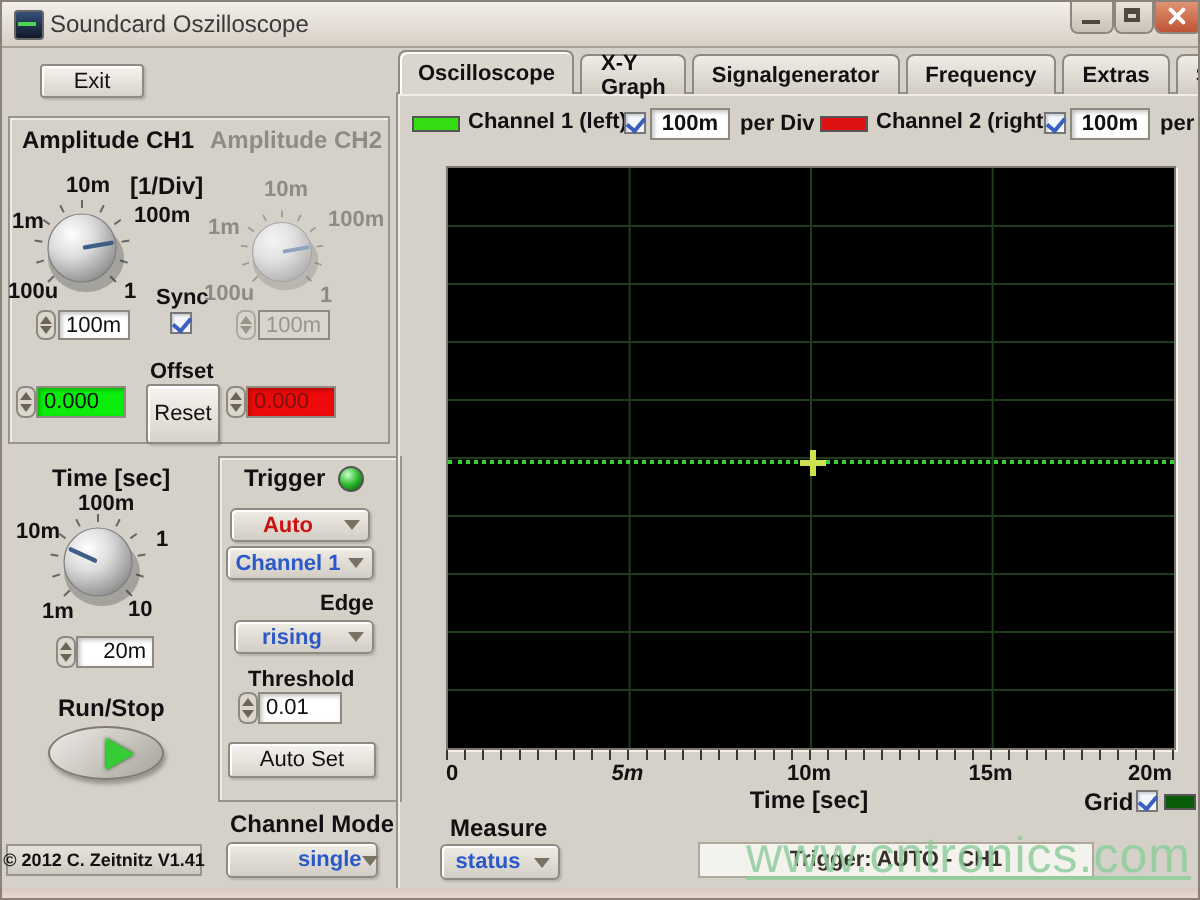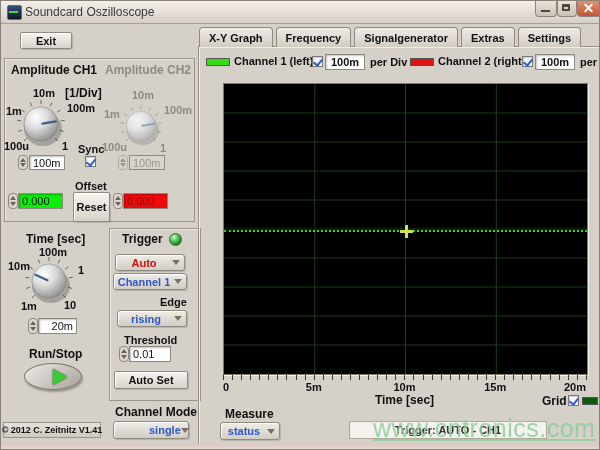--- a/index.html
+++ b/index.html
@@ -19,21 +19,21 @@
   .winbtn{position:absolute;top:0;height:15px;border:1px solid #8e867c;border-top:none;
     border-radius:0 0 4px 4px;background:linear-gradient(#e9e3db,#c9c2b8);}
   .winbtn.close{background:linear-gradient(#df9371,#bf5436);}
   .glyph-min{position:absolute;left:5px;top:9px;width:9px;height:2px;background:#50483e;}
   .glyph-max{position:absolute;left:4px;top:3px;width:8px;height:7px;border:2px solid #50483e;border-top-width:3px;box-sizing:border-box;}
   .glyph-x1,.glyph-x2{position:absolute;left:5px;top:6px;width:11px;height:2px;background:#fff;border-radius:1px;}
   .glyph-x1{transform:rotate(45deg);}.glyph-x2{transform:rotate(-45deg);}
   
   .btn{position:absolute;display:flex;align-items:center;justify-content:center;
     background:linear-gradient(#f6f4f0,#d8d3ca);border:1px solid #8f8a80;border-radius:2px;
-    box-shadow:inset 1px 1px 0 #fff,1px 1px 1px rgba(0,0,0,.15);font-weight:bold;box-sizing:border-box;}
+    box-shadow:inset 1px 1px 0 #fff,1px 1px 1px rgba(0,0,0,.15);font-weight:normal;box-sizing:border-box;}
   .dd{position:absolute;display:flex;align-items:center;background:linear-gradient(#efece6,#d2cdc4);
     border:1px solid #8f8a80;border-radius:3px;box-shadow:inset 1px 1px 0 #fff,1px 1px 1px rgba(0,0,0,.15);
     font-weight:bold;box-sizing:border-box;}
   .dd .txt{flex:1;text-align:center;}
   .dd .arr{width:0;height:0;border:4px solid transparent;border-top:5px solid #787264;margin:4px 4px 0 0;}
   .fld{position:absolute;background:#fff;border:1px solid #8f8a80;display:flex;align-items:center;
     padding:0 3px;box-shadow:inset 1px 1px 2px rgba(0,0,0,.25);box-sizing:border-box;}
   .fld.center{justify-content:center;}
   .fld.right{justify-content:flex-end;}
   .fld.disabled{background:#d9d5cd;color:#9a958c;box-shadow:none;}
@@ -260,23 +260,24 @@
 
   <div class="cpy">© 2012  C. Zeitnitz V1.41</div>
   <div class="lbl" style="left:114px;top:404px;font-size:12px;">Channel Mode</div>
   <div class="dd" style="left:112px;top:420px;width:76px;height:18px;padding-left:35px;">
     <span class="txt" style="color:#2b59c8;">single</span>
     <span class="arr"></span>
   </div>
 
   <div class="panel"></div>
   <div class="tabs">
+    <div class="tab active">Oscilloscope</div>
     <div class="tab">X-Y Graph</div>
+    <div class="tab">Signalgenerator</div>
     <div class="tab">Frequency</div>
-    <div class="tab">Signalgenerator</div>
     <div class="tab">Extras</div>
     <div class="tab">Settings</div>
   </div>
 
   <div class="swatch" style="left:205px;top:57px;width:24px;background:#33dd11;"></div>
   <div class="lbl" style="left:233px;top:54px;">Channel 1 (left)</div>
   <div class="cb on" style="left:311px;top:55px;"></div>
   <div class="fld center" style="left:324px;top:53px;width:40px;height:16px;font-weight:bold;">100m</div>
   <div class="lbl" style="left:369px;top:55px;">per Div</div>
   <div class="swatch" style="left:409px;top:57px;width:24px;background:#dd1111;"></div>
@@ -305,21 +306,21 @@
     <div class="trace"></div>
     <div class="xhair">
         <span class="v"></span>
         <span class="h"></span>
       </div>
   </div>
 
   <div class="axisticks"></div>
   <div class="xlabels">
     <span style="left:0;">0</span>
-    <span style="left:25%;transform:translateX(-50%);">5m</span>
+    <span style="left:25%;transform:translateX(-50%);font-style:italic;">5m</span>
     <span style="left:50%;transform:translateX(-50%);">10m</span>
     <span style="left:75%;transform:translateX(-50%);">15m</span>
     <span style="left:100%;transform:translateX(-100%);">20m</span>
   </div>
   <div class="lbl" style="left:222px;top:392px;width:363px;text-align:center;font-size:12px;">Time [sec]</div>
   <div class="lbl" style="left:541px;top:393px;font-size:12px;">Grid</div>
   <div class="cb on" style="left:567px;top:394px;"></div>
   <div class="swatch" style="left:581px;top:396px;width:16px;background:#0a5c0a;"></div>
 
   <div class="lbl" style="left:224px;top:406px;font-size:12px;">Measure</div>

